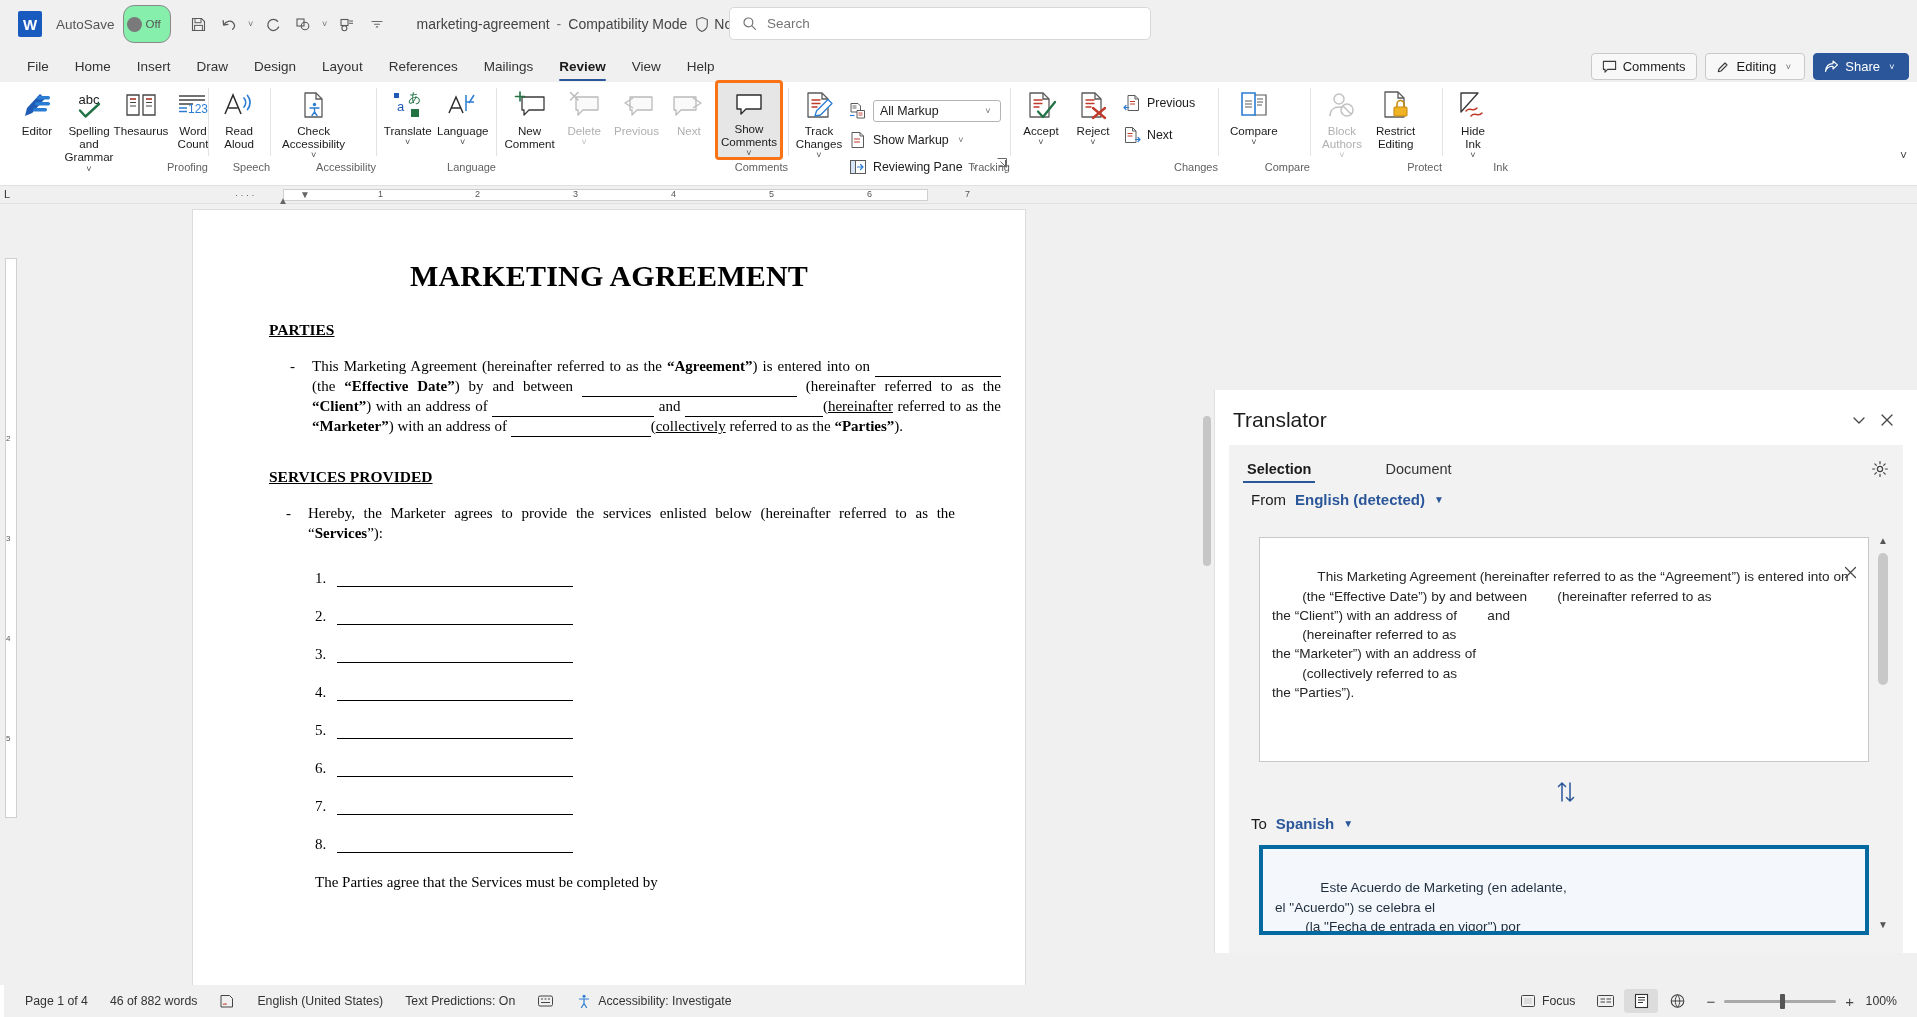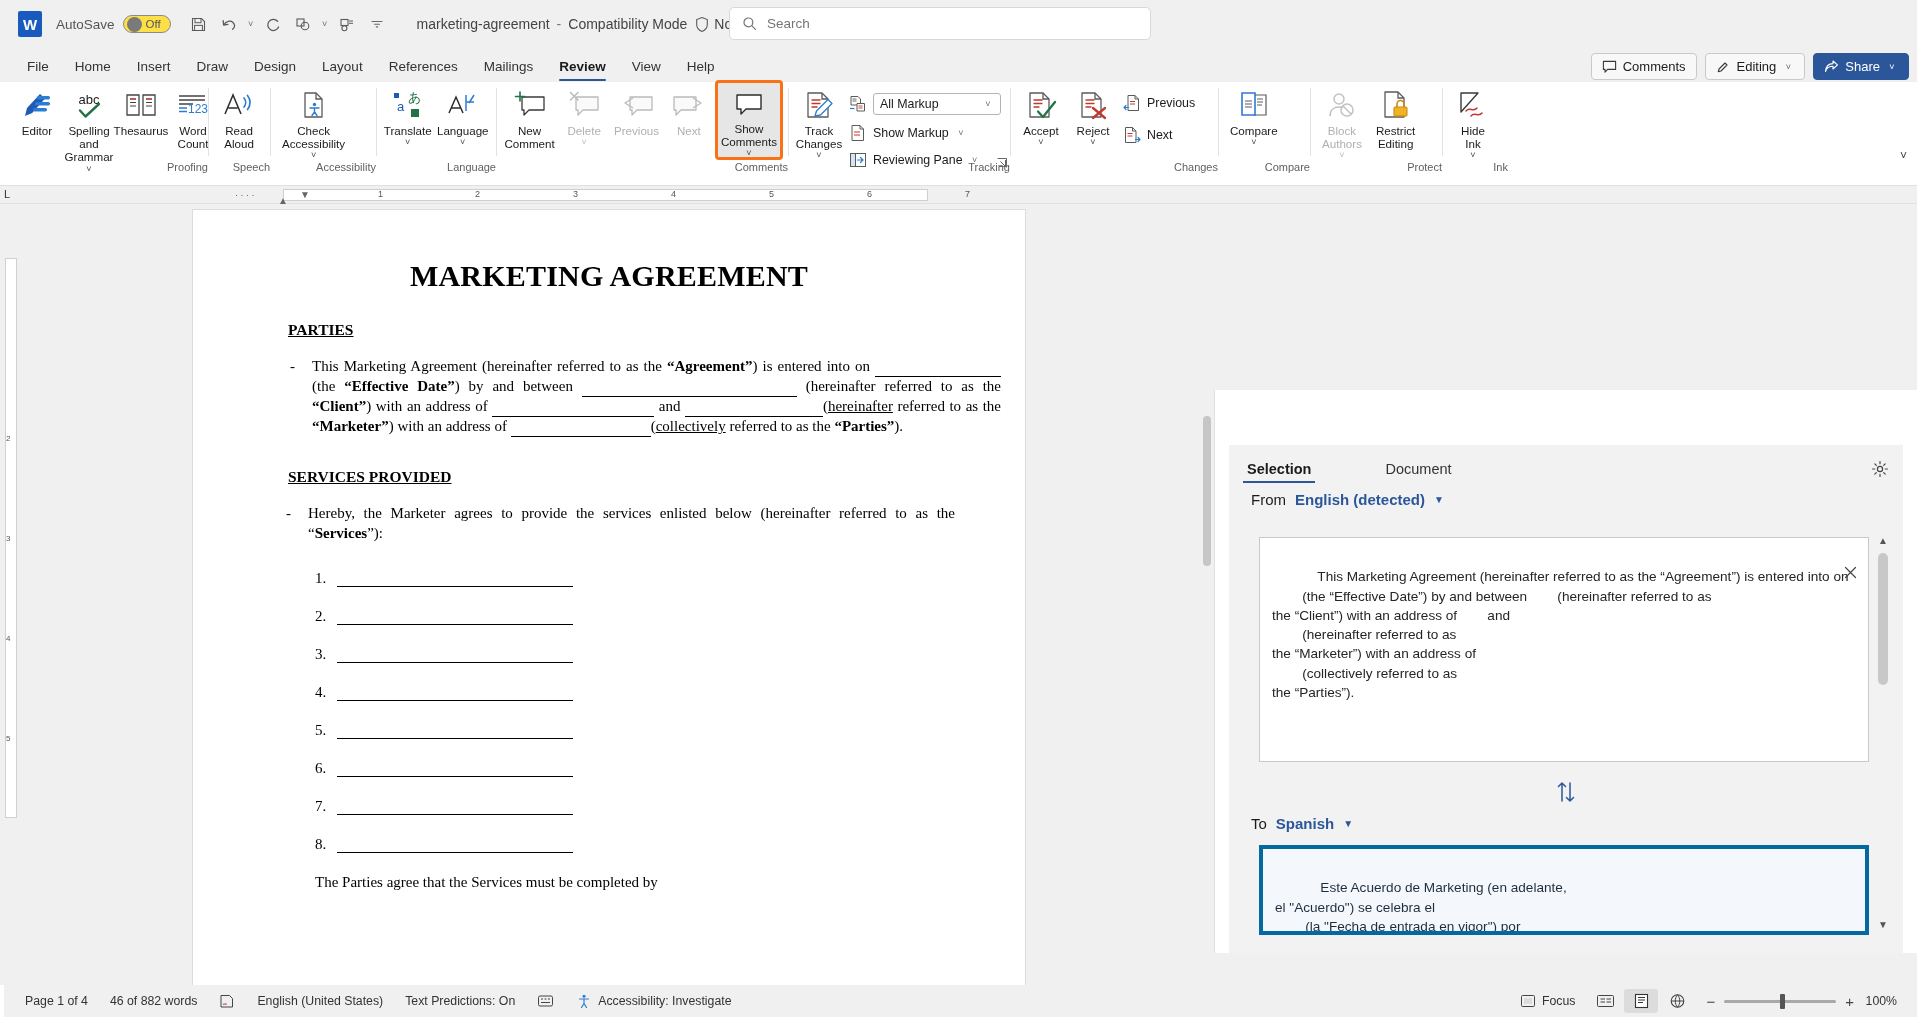--- a/index.html
+++ b/index.html
@@ -19,22 +19,22 @@
     padding:0 8px; position:relative;
   }
   .word-logo {
     width:24px; height:26px; background:#185abd; border-radius:2px;
     color:#fff; font-weight:bold; font-size:15px; display:flex;
     align-items:center; justify-content:center; margin-left:10px; margin-right:14px;
     font-family:"Liberation Sans", sans-serif;
   }
   .autosave-label { color:#555; font-size:13.5px; margin-right:8px; }
   .toggle {
-    width:48px;height:18px;border:1.3px solid #8a8a8a;border-radius:11px;
-    display:flex;align-items:center;background:#fde047;position:relative;
+    width:48px;height:38px;border:1.3px solid #8a8a8a;border-radius:11px;
+    display:flex;align-items:center;background:#86efac;position:relative;
   }
   .toggle .knob { width:15px;height:15px;border-radius:50%;background:#7a7a7a;margin-left:3px;}
   .toggle .tl { font-size:11.5px;color:#555;margin-left:4px;}
   .qat { display:flex; align-items:center; gap:2px; margin-left:14px; }
   .qat-btn {
     width:28px;height:28px;display:flex;align-items:center;justify-content:center;
     border-radius:3px; color:#5a5a5a;
   }
   .qat-btn svg { display:block; }
   .chev-sm { font-size:9px; color:#6a6a6a; width:12px; text-align:center; }
@@ -102,21 +102,21 @@
     font-size:11.6px; color:#1b1b1b;
   }
   .ritem .ic { height:34px; display:flex; align-items:flex-end; justify-content:center; margin-bottom:3px; }
   .ritem .lbl { white-space:pre-line; }
   .ritem.dis { color:#b0b0b0; }
   .ritem.pressed { background:#e6e6e6; border:3px solid #f97316; border-radius:4px; }
   .caret { font-size:9px; line-height:1; margin-top:1px; color:#444; }
   .ritem.dis .caret { color:#b8b8b8; }
   
   .rsmall { display:flex; align-items:center; gap:6px; font-size:12.4px; padding:3px 4px; border-radius:3px; }
-  .rcol { display:flex; flex-direction:column; justify-content:flex-start; padding-top:8px; gap:3px; }
+  .rcol { display:flex; flex-direction:column; justify-content:flex-start; padding-top:15px; gap:3px; }
   .combo {
     width:128px;height:22px;border:1px solid #b4b4b4;border-radius:3px;background:#fff;
     display:flex;align-items:center;justify-content:space-between;padding:0 6px;font-size:12.4px;
   }
   .dlglaunch { position:absolute; bottom:1px; right:2px; color:#666; font-size:11px; }
   .ribbon-collapse { position:absolute; right:10px; bottom:22px; color:#444; font-size:12px; }
 
   
   .ruler {
     height:18px; background:#f0f0f0; position:relative; border-bottom:1px solid #e0e0e0;
@@ -138,21 +138,21 @@
     position:absolute; left:193px; top:6px; width:832px; height:812px; background:#fff;
     box-shadow:0 0 0 1px #dcdcdc;
     overflow:hidden;
     font-family:"Liberation Serif", serif;
     color:#000;
   }
   .doc-title-h {
     text-align:center; font-weight:bold; font-size:30px; letter-spacing:0.2px;
     margin-top:49px;
   }
-  .sec-head { font-weight:bold; font-size:15.5px; text-decoration:underline; margin-left:95px; margin-top:28px; }
+  .sec-head { font-weight:bold; font-size:15.5px; text-decoration:underline; margin-left:76px; margin-top:28px; }
   .para {
     display:flex; margin-top:18px; margin-left:97px; margin-right:24px;
     font-size:15px; line-height:1.33; text-align:justify;
   }
   .para .dash { width:22px; flex:none; }
   .para .body { flex:1; text-align:justify; }
   .ul { display:inline-block; border-bottom:1px solid #000; height:15px; vertical-align:bottom; }
   .u-under { text-decoration:underline; }
   .numlist { margin-left:122px; margin-top:26px; font-size:15px; }
   .numrow { display:flex; align-items:flex-end; margin-bottom:21px; }
@@ -757,20 +757,33 @@
 
       <div class="lastline">The Parties agree that the Services must be completed by</div>
     </div>
 
     <div class="docscroll">
       <div class="thumb"></div>
     </div>
 
     <div class="tpane">
       <div class="tpane-inner">
+        <div class="tp-head">
+          <span class="tp-title">Translator</span>
+          <span class="tp-hbtn">
+            <svg width="16" height="16" viewBox="0 0 16 16">
+                <path d="M3 6l5 5 5-5" fill="none" stroke="#444" stroke-width="1.3" stroke-linecap="round" stroke-linejoin="round"></path>
+              </svg>
+          </span>
+          <span class="tp-hbtn">
+            <svg width="16" height="16" viewBox="0 0 16 16">
+                <path d="M3 3l10 10M13 3 3 13" stroke="#444" stroke-width="1.3" stroke-linecap="round"></path>
+              </svg>
+          </span>
+        </div>
 
         <div class="tp-body">
           <div class="tp-tabs">
             <span class="tp-tab active">Selection</span>
             <span class="tp-tab">Document</span>
             <span class="tp-gear">
               <svg width="18" height="18" viewBox="0 0 18 18">
                   <circle cx="9" cy="9" r="2.6" fill="none" stroke="#444" stroke-width="1.2"></circle>
                   <path d="M9 1.6v2.1M9 14.3v2.1M1.6 9h2.1M14.3 9h2.1M3.8 3.8l1.5 1.5M12.7 12.7l1.5 1.5M14.2 3.8l-1.5 1.5M5.3 12.7l-1.5 1.5" stroke="#444" stroke-width="1.2" stroke-linecap="round"></path>
                 </svg>

